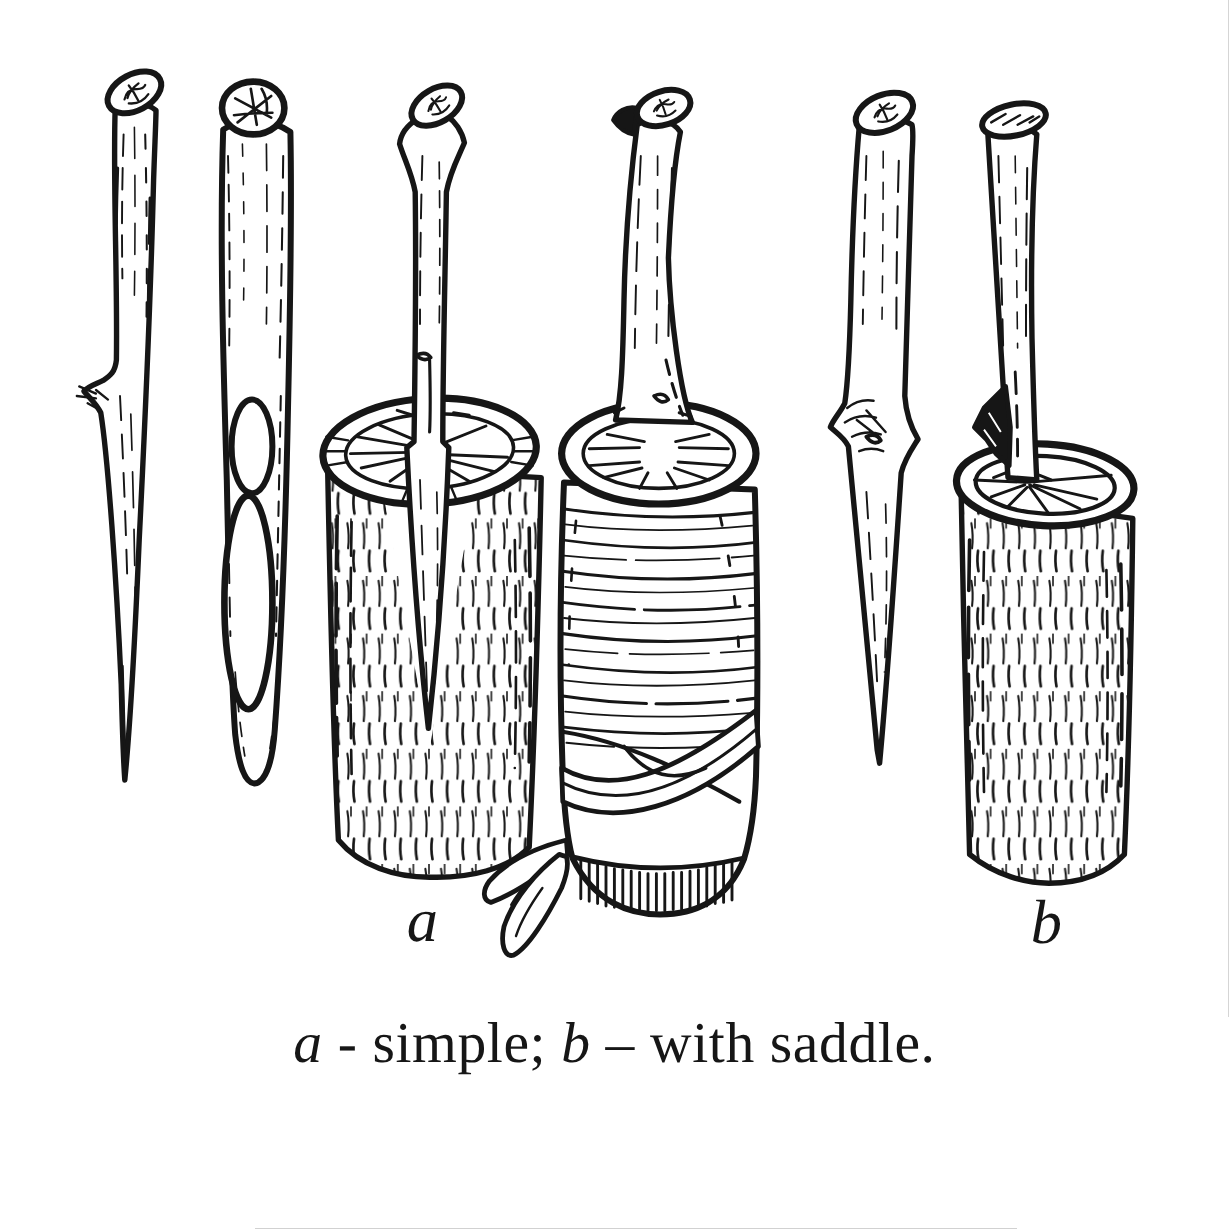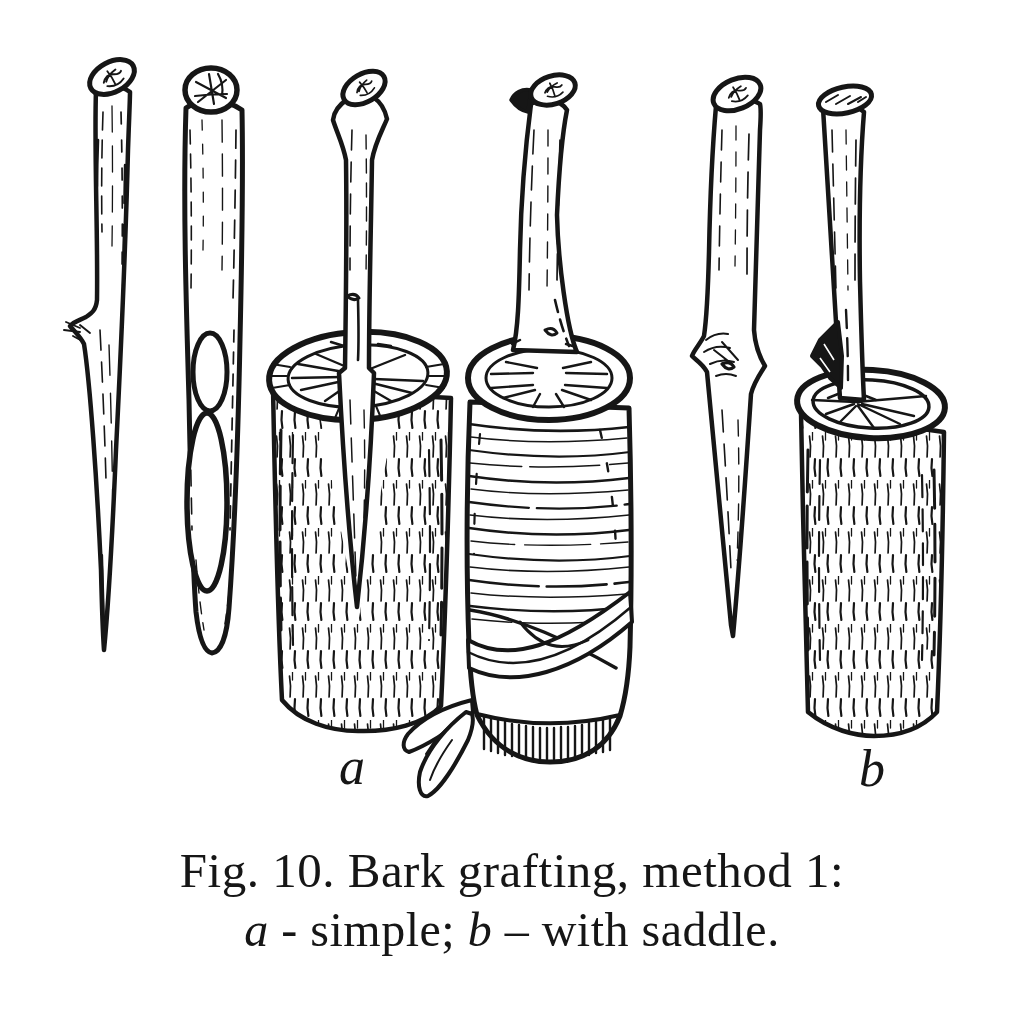--- a/index.html
+++ b/index.html
@@ -214,16 +214,15 @@
       <path d="M846 130 q1 80 2 160" stroke-width="1.3" stroke-dasharray="14 12"></path>
       <path d="M856 140 q-1 70 -1 140" stroke-width="1.7" stroke-dasharray="26 12"></path>
       <path d="M846 310 q2 40 2 70" stroke-width="2.4" stroke-dasharray="18 10"></path>
       <path d="M866 396 l10 4 M838 394 l-10 4" stroke-width="2.5"></path>
     </g>
   </g>
   <text class="lbl" x="872" y="786" text-anchor="middle">b</text>
 </svg>
 
 <div class="caption">
-  <div class="cap-line1">Fig. 10. Bark grafting, method 1:</div>
   <div class="cap-line2"><span class="cap-it">a</span><span> - simple; </span><span class="cap-it">b</span><span> – with saddle.</span></div>
 </div>
 </div>
 
 </body></html>

